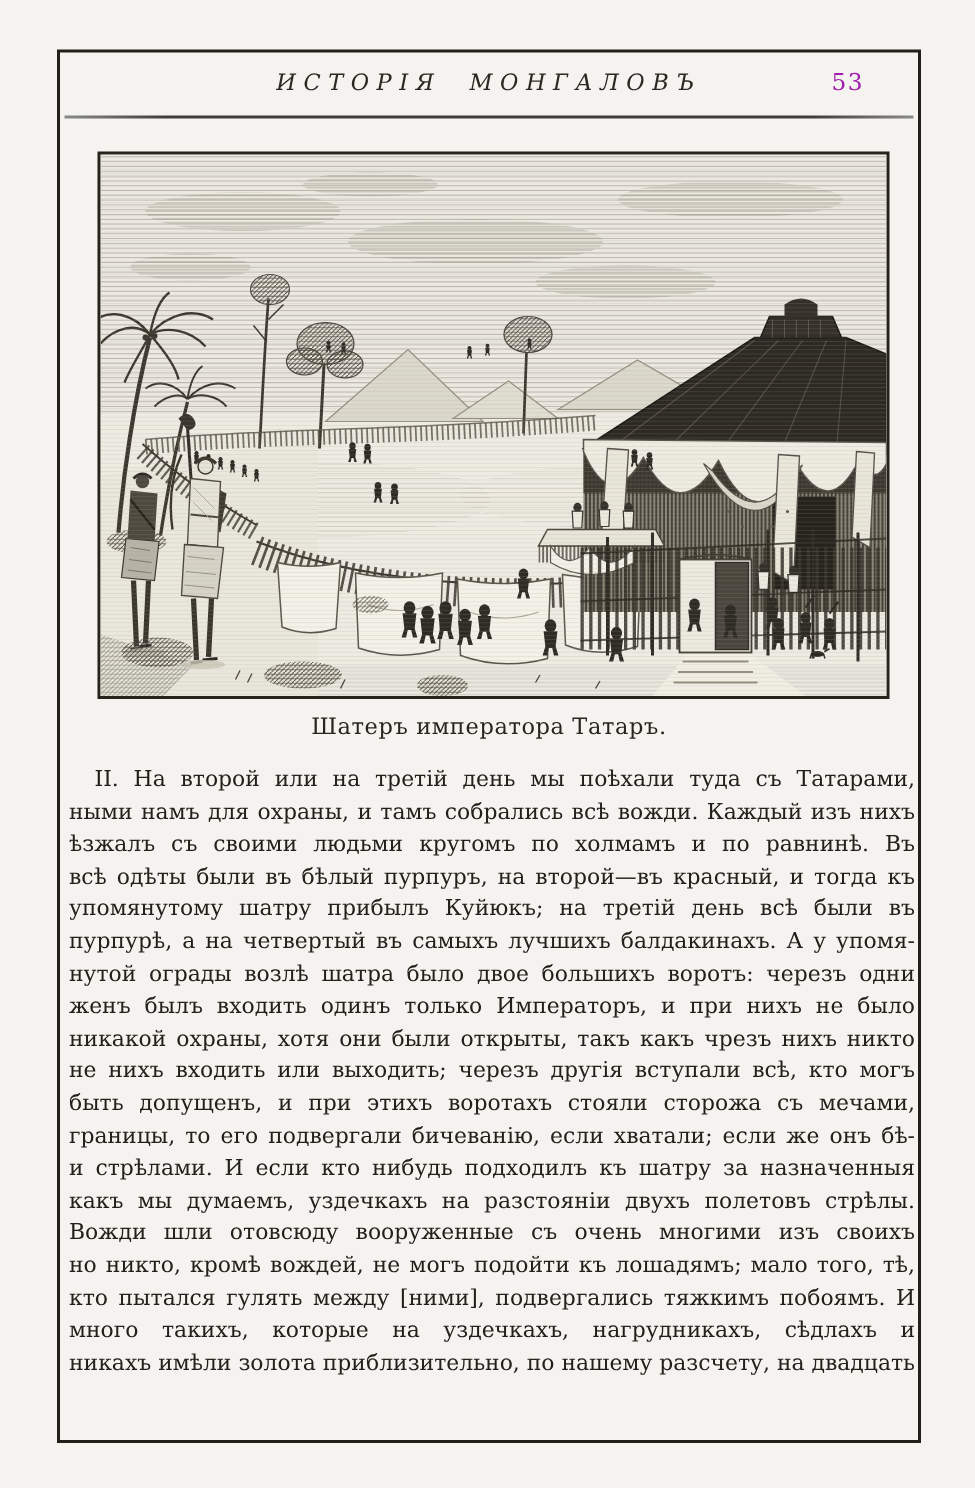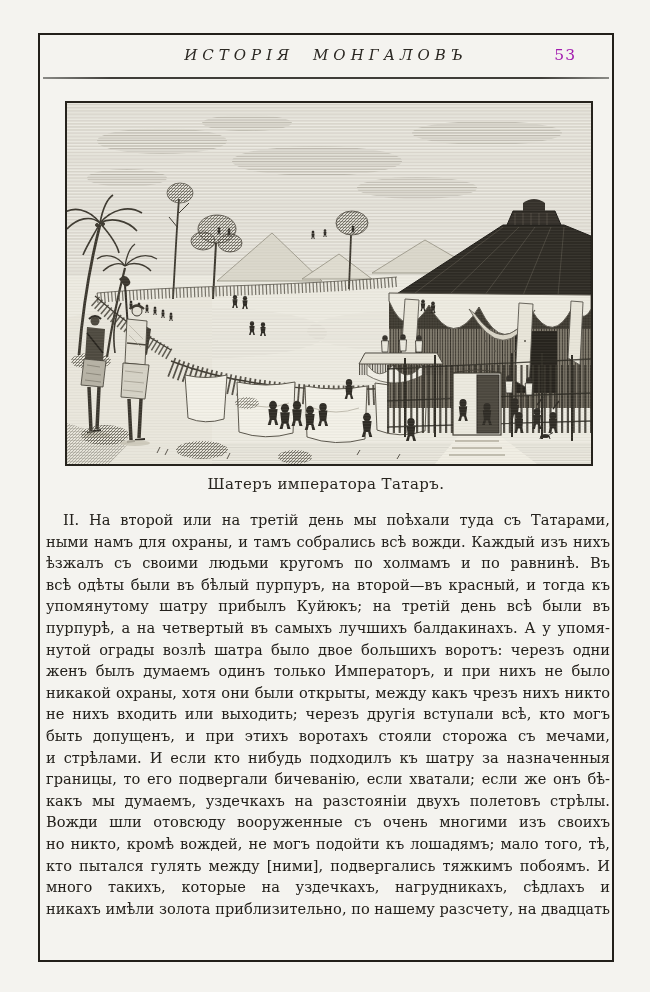--- a/index.html
+++ b/index.html
@@ -294,26 +294,26 @@
     <div class="caption">Шатеръ императора Татаръ.</div>
 
     <div class="text-block">
       <div class="line first">II. На второй или на третій день мы поѣхали туда съ Татарами, назначен-</div>
       <div class="line">ными намъ для охраны, и тамъ собрались всѣ вожди. Каждый изъ нихъ разъ-</div>
       <div class="line">ѣзжалъ съ своими людьми кругомъ по холмамъ и по равнинѣ. Въ первый день</div>
       <div class="line">всѣ одѣты были въ бѣлый пурпуръ, на второй—въ красный, и тогда къ</div>
       <div class="line">упомянутому шатру прибылъ Куйюкъ; на третій день всѣ были въ голубомъ</div>
       <div class="line">пурпурѣ, а на четвертый въ самыхъ лучшихъ балдакинахъ. А у упомя-</div>
       <div class="line">нутой ограды возлѣ шатра было двое большихъ воротъ: черезъ одни дол-</div>
-      <div class="line">женъ былъ думаемъ одинъ только Императоръ, и при нихъ не было</div>
-      <div class="line">никакой охраны, хотя они были открыты, между какъ чрезъ нихъ никто</div>
+      <div class="line">женъ былъ входить одинъ только Императоръ, и при нихъ не было</div>
+      <div class="line">никакой охраны, хотя они были открыты, такъ какъ чрезъ нихъ никто</div>
       <div class="line">не нихъ входить или выходить; черезъ другія вступали всѣ, кто могъ</div>
       <div class="line">быть допущенъ, и при этихъ воротахъ стояли сторожа съ мечами, луками</div>
+      <div class="line">границы, то его подвергали бичеванію, если хватали; если же онъ бѣ-</div>
       <div class="line">и стрѣлами. И если кто нибудь подходилъ къ шатру за назначенныя</div>
-      <div class="line">границы, то его подвергали бичеванію, если хватали; если же онъ бѣ-</div>
       <div class="line">какъ мы думаемъ, уздечкахъ на разстояніи двухъ полетовъ стрѣлы.</div>
       <div class="line">Вожди шли отовсюду вооруженные съ очень многими изъ своихъ людей,</div>
       <div class="line">но никто, кромѣ вождей, не могъ подойти къ лошадямъ; мало того, тѣ,</div>
       <div class="line">кто пытался гулять между [ними], подвергались тяжкимъ побоямъ. И было</div>
       <div class="line">много такихъ, которые на уздечкахъ, нагрудникахъ, сѣдлахъ и подсѣдель-</div>
       <div class="line">никахъ имѣли золота приблизительно, по нашему разсчету, на двадцать марокъ.</div>
     </div>
 
   </div>
 </div>

